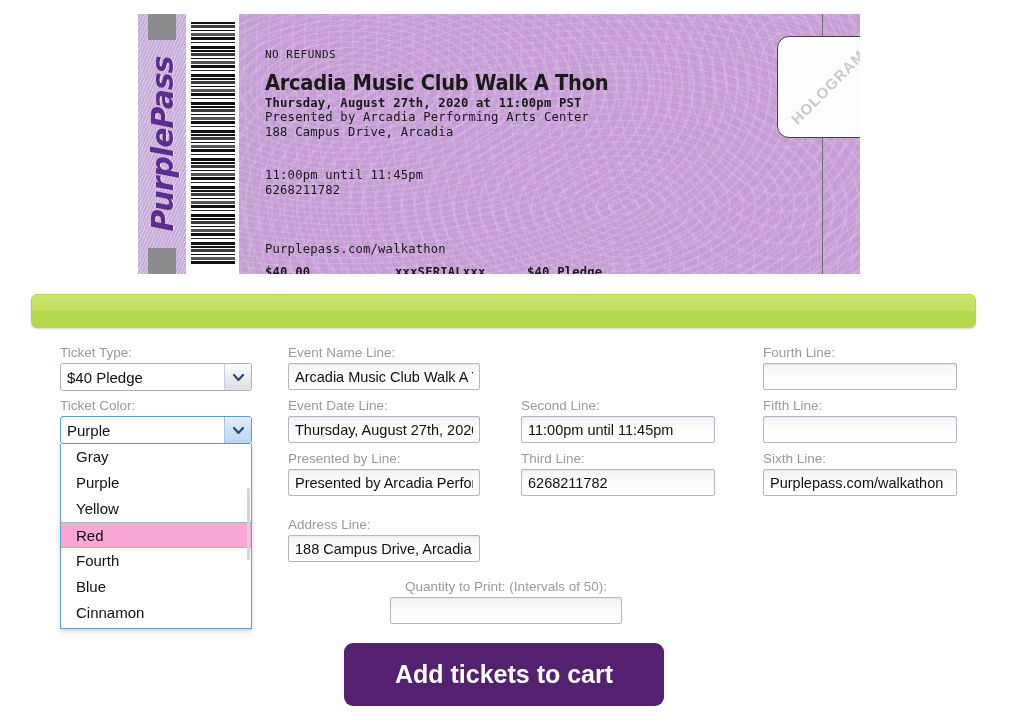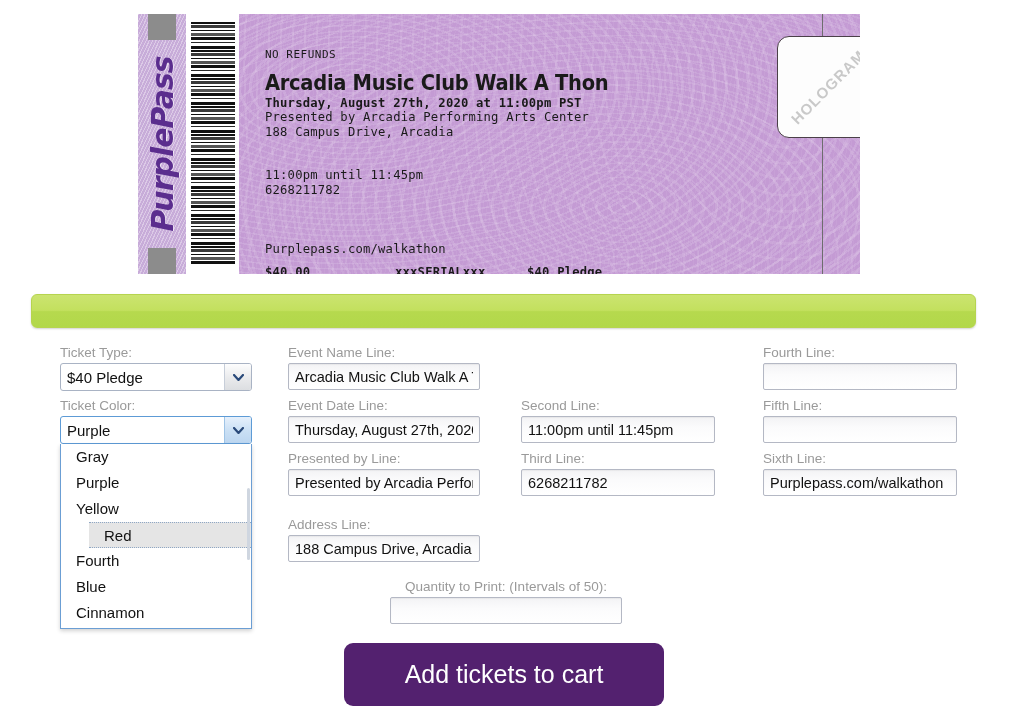--- a/index.html
+++ b/index.html
@@ -330,24 +330,23 @@
     height: 26px;
     line-height: 26px;
     padding-left: 15px;
     font-family: "Liberation Sans", sans-serif;
     font-size: 15px;
     color: #111;
     white-space: nowrap;
     box-sizing: border-box;
   }
   .dropdown-item.highlighted {
-    background: #e5e5e5;
+    background: #f9a8d4;
     border-top: 1px dotted #8fa7c4;
     border-bottom: 1px dotted #8fa7c4;
-    margin-left: 28px;
   }
   .dropdown-scrollbar {
     position: absolute;
     right: 1px;
     top: 44px;
     width: 3px;
     height: 72px;
     background: #cfd6e0;
     border-radius: 2px;
   }
@@ -394,21 +393,21 @@
     left: 344px;
     top: 303px;
     width: 320px;
     height: 63px;
     border: none;
     border-radius: 9px;
     background: #53216f;
     color: #ffffff;
     font-family: "Liberation Sans", sans-serif;
     font-size: 25px;
-    font-weight: normal;
+    font-weight: bold;
     letter-spacing: 0px;
     cursor: pointer;
   }
 </style>
 </head>
 <body>
 
 <div class="ticket-preview">
 
   <div class="stub-brand">

